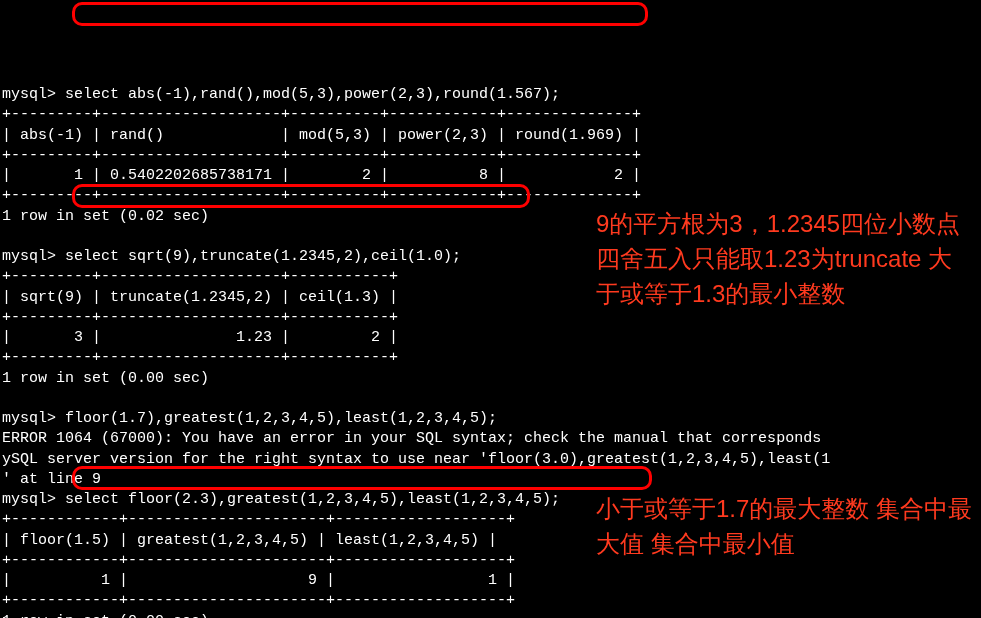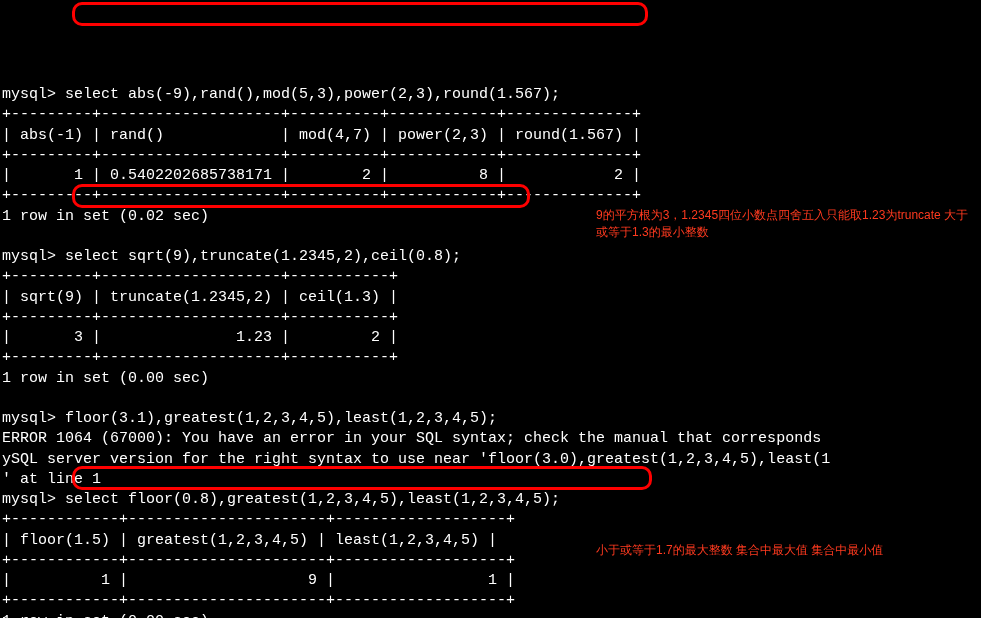--- a/index.html
+++ b/index.html
@@ -20,64 +20,64 @@
   .hl-border {
     border: 3px solid #ff0000;
     border-radius: 10px;
     position: absolute;
     pointer-events: none;
   }
   .annotation {
     position: absolute;
     color: #ff3a1f;
     font-family: "Microsoft YaHei", "SimSun", sans-serif;
-    font-size: 12px;
+    font-size: 24px;
     line-height: 1.45;
     white-space: normal;
     font-weight: 400;
   }
 </style>
 </head>
 <body>
 
 
 
-<span class="prompt">mysql&gt;</span><span> select abs(-9),rand(),mod(5,3),power(2,3),round(1.567);</span>
+<span class="prompt">mysql&gt;</span><span> select abs(-1),rand(),mod(5,3),power(2,3),round(1.567);</span>
 <span>+---------+--------------------+----------+------------+--------------+</span>
-<span>| abs(-1) | rand()             | mod(4,7) | power(2,3) | round(1.567) |</span>
+<span>| abs(-1) | rand()             | mod(5,3) | power(2,3) | round(1.969) |</span>
 <span>+---------+--------------------+----------+------------+--------------+</span>
 <span>|       1 | 0.5402202685738171 |        2 |          8 |            2 |</span>
 <span>+---------+--------------------+----------+------------+--------------+</span>
 <span>1 row in set (0.02 sec)</span>
 
-<span class="prompt">mysql&gt;</span><span> select sqrt(9),truncate(1.2345,2),ceil(0.8);</span>
+<span class="prompt">mysql&gt;</span><span> select sqrt(9),truncate(1.2345,2),ceil(1.0);</span>
 <span>+---------+--------------------+-----------+</span>
 <span>| sqrt(9) | truncate(1.2345,2) | ceil(1.3) |</span>
 <span>+---------+--------------------+-----------+</span>
 <span>|       3 |               1.23 |         2 |</span>
 <span>+---------+--------------------+-----------+</span>
 <span>1 row in set (0.00 sec)</span>
 
-<span class="prompt">mysql&gt;</span><span> floor(3.1),greatest(1,2,3,4,5),least(1,2,3,4,5);</span>
+<span class="prompt">mysql&gt;</span><span> floor(1.7),greatest(1,2,3,4,5),least(1,2,3,4,5);</span>
 <span>ERROR 1064 (67000): You have an error in your SQL syntax; check the manual that corresponds </span>
 <span>ySQL server version for the right syntax to use near 'floor(3.0),greatest(1,2,3,4,5),least(1</span>
-<span>' at line 1</span>
-<span class="prompt">mysql&gt;</span><span> select floor(0.8),greatest(1,2,3,4,5),least(1,2,3,4,5);</span>
+<span>' at line 9</span>
+<span class="prompt">mysql&gt;</span><span> select floor(2.3),greatest(1,2,3,4,5),least(1,2,3,4,5);</span>
 <span>+------------+----------------------+-------------------+</span>
 <span>| floor(1.5) | greatest(1,2,3,4,5) | least(1,2,3,4,5) |</span>
 <span>+------------+----------------------+-------------------+</span>
 <span>|          1 |                    9 |                 1 |</span>
 <span>+------------+----------------------+-------------------+</span>
 <span>1 row in set (0.00 sec)</span>
 
 
 <div class="hl-border" style="left:72px; top:2px; width:576px; height:24px;"></div>
 <div class="hl-border" style="left:72px; top:184px; width:458px; height:24px;"></div>
 <div class="hl-border" style="left:72px; top:466px; width:580px; height:24px;"></div>
 
 
 <div class="annotation" style="left:596px; top:207px; width:380px;">9的平方根为3，1.2345四位小数点四舍五入只能取1.23为truncate   大于或等于1.3的最小整数</div>
-<div class="annotation" style="left:596px; top:542px; width:380px;">小于或等于1.7的最大整数
+<div class="annotation" style="left:596px; top:492px; width:380px;">小于或等于1.7的最大整数
 集合中最大值
 集合中最小值</div>
 
 
 
 
 </body></html>

